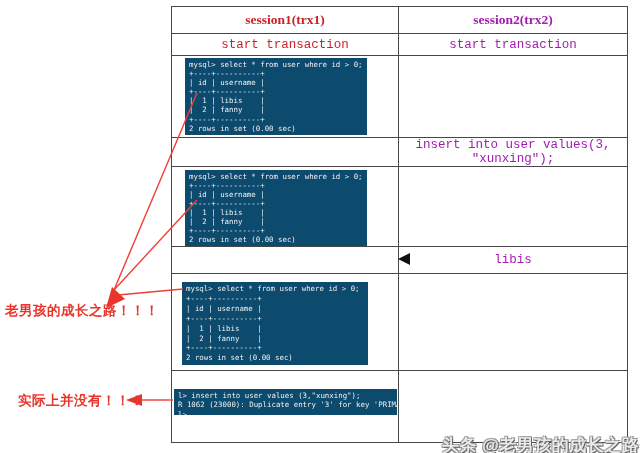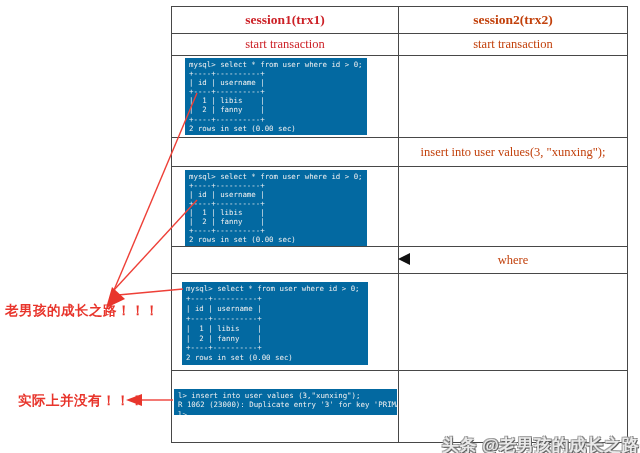--- a/index.html
+++ b/index.html
@@ -8,27 +8,27 @@
 
   
   table.grid{position:absolute;left:171px;top:6px;width:456px;border-collapse:collapse;
              table-layout:fixed;}
   table.grid td{border:1.5px solid #474747;padding:0;vertical-align:middle;text-align:center;
                 overflow:hidden;}
   .r1{height:27px}.r2{height:22px}.r3{height:82px}.r4{height:29px}
   .r5{height:80px}.r6{height:27px}.r7{height:97px}.r8{height:72px}
 
   .hdr{font-family:"Liberation Serif",serif;font-weight:bold;font-size:13.5px;}
-  .txt{font-family:Liberation Serif, serif;font-size:12.5px;margin-top:44px;}
+  .txt{font-family:Liberation Mono, monospace;font-size:12.5px;margin-top:44px;}
   .red{color:#cc2127;}
-  .blue{color:#c2410c;}
+  .blue{color:#a21caf;}
   .termcell{vertical-align:top !important;text-align:left !important;}
 
   
-  .term{background:#0369a1;color:#f0f0f0;font-family:"DejaVu Sans Mono",monospace;
+  .term{background:#0c4a6e;color:#f0f0f0;font-family:"DejaVu Sans Mono",monospace;
         font-size:7.4px;white-space:pre;box-sizing:border-box;padding:2px 4px;
         overflow:hidden;}
   .term div{height:auto;}
   .term1{margin:2px 0 0 13px;width:182px;height:77px;line-height:9.1px;}
   .term2{margin:3px 0 0 13px;width:182px;height:76px;line-height:9.0px;}
   .term3{margin:8px 0 0 10px;width:186px;height:83px;line-height:9.9px;}
   .term4{margin:18px 0 0 2px;width:223px;height:26px;line-height:9.3px;}
 
   
   .note{position:absolute;color:#e8352c;font-weight:bold;font-size:13.5px;
@@ -75,21 +75,21 @@
       <td class="txt blue">insert into user values(3, "xunxing");</td>
     </tr>
     <tr class="r5">
       <td class="termcell">
         <div class="term term2"><div>mysql&gt; select * from user where id &gt; 0;</div><div>+----+----------+</div><div>| id | username |</div><div>+----+----------+</div><div>|  1 | libis    |</div><div>|  2 | fanny    |</div><div>+----+----------+</div><div>2 rows in set (0.00 sec)</div></div>
       </td>
       <td></td>
     </tr>
     <tr class="r6">
       <td></td>
-      <td class="txt blue">where</td>
+      <td class="txt blue">libis</td>
     </tr>
     <tr class="r7">
       <td class="termcell">
         <div class="term term3"><div>mysql&gt; select * from user where id &gt; 0;</div><div>+----+----------+</div><div>| id | username |</div><div>+----+----------+</div><div>|  1 | libis    |</div><div>|  2 | fanny    |</div><div>+----+----------+</div><div>2 rows in set (0.00 sec)</div></div>
       </td>
       <td></td>
     </tr>
     <tr class="r8">
       <td class="termcell">
         <div class="term term4"><div>l&gt; insert into user values (3,"xunxing");</div><div>R 1062 (23000): Duplicate entry '3' for key 'PRIMA</div><div>l&gt;</div></div>

